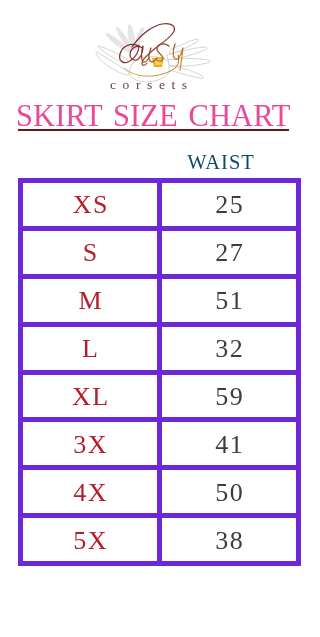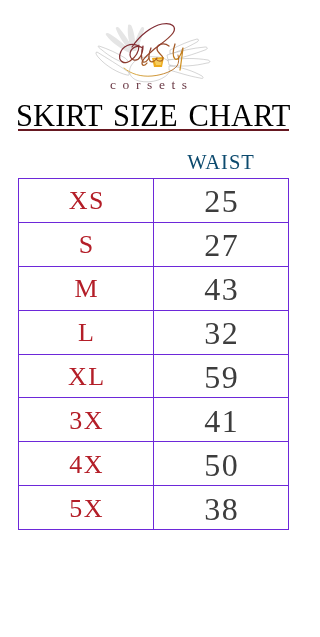--- a/index.html
+++ b/index.html
@@ -1,27 +1,27 @@
 <!DOCTYPE html>
 <html><head>
 <meta charset="utf-8">
 <style>
   html,body{margin:0;padding:0;}
   body{width:307px;height:637px;background:#ffffff;font-family:"Liberation Serif",serif;overflow:hidden;}
   .page{position:relative;width:307px;height:637px;background:#fff;}
   .logo-wrap{position:absolute;left:0;top:0;width:307px;height:100px;}
   .brand-sub{position:absolute;left:110px;top:77px;font-size:13.5px;letter-spacing:6.6px;color:#6b3a46;white-space:nowrap;}
-  .title{position:absolute;left:16px;top:101px;color:#000000;font-size:30.5px;letter-spacing:0.1px;word-spacing:3px;white-space:nowrap;line-height:1;}
+  .title{position:absolute;left:16px;top:101px;color:#ec4899;font-size:30.5px;letter-spacing:0.1px;word-spacing:3px;white-space:nowrap;line-height:1;}
   .title-rule{position:absolute;left:18px;top:129px;width:271px;height:2px;background:#661821;}
   .waist{position:absolute;left:153px;top:151px;width:135px;text-align:center;font-size:20.5px;color:#0c4a6e;letter-spacing:1px;text-indent:1px;}
   table.chart{position:absolute;left:18px;top:178px;border-collapse:collapse;}
-  table.chart td{width:134px;height:42.9px;border:1px solid #6d28d9;text-align:center;padding:0;vertical-align:middle;line-height:0;}
+  table.chart td{width:134px;height:42.9px;border:5px solid #6d28d9;text-align:center;padding:0;vertical-align:middle;line-height:0;}
   td.size{color:#b41e28;font-size:26px;letter-spacing:1.5px;}
   td.size span,td.val span{display:inline-block;line-height:1;position:relative;top:1px;margin-right:-1.5px;}
-  td.val{color:#3d3d3d;font-size:32px;letter-spacing:1.5px;}
+  td.val{color:#3d3d3d;font-size:26px;letter-spacing:1.5px;}
 </style>
 </head>
 <body>
 
 <div class="page">
 
   <div class="logo-wrap">
     <svg width="307" height="100" viewBox="0 0 307 100">
       <defs>
         <linearGradient id="sg" gradientUnits="userSpaceOnUse" x1="120" y1="24" x2="150" y2="76">
@@ -77,21 +77,21 @@
         <tr>
           <td class="size"><span>XS</span></td>
           <td class="val"><span>25</span></td>
         </tr>
         <tr>
           <td class="size"><span>S</span></td>
           <td class="val"><span>27</span></td>
         </tr>
         <tr>
           <td class="size"><span>M</span></td>
-          <td class="val"><span>43</span></td>
+          <td class="val"><span>51</span></td>
         </tr>
         <tr>
           <td class="size"><span>L</span></td>
           <td class="val"><span>32</span></td>
         </tr>
         <tr>
           <td class="size"><span>XL</span></td>
           <td class="val"><span>59</span></td>
         </tr>
         <tr>

